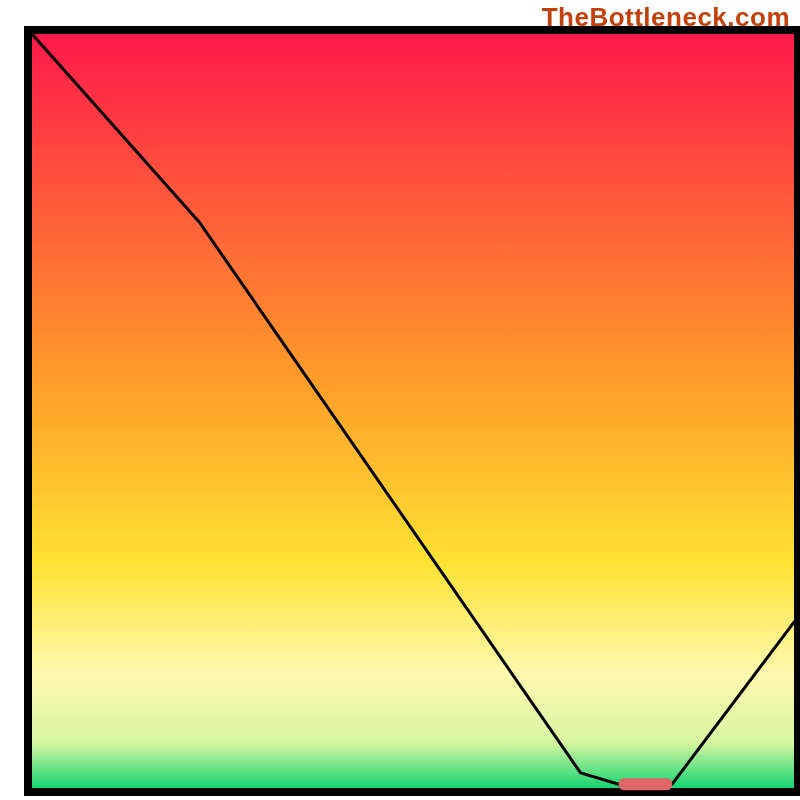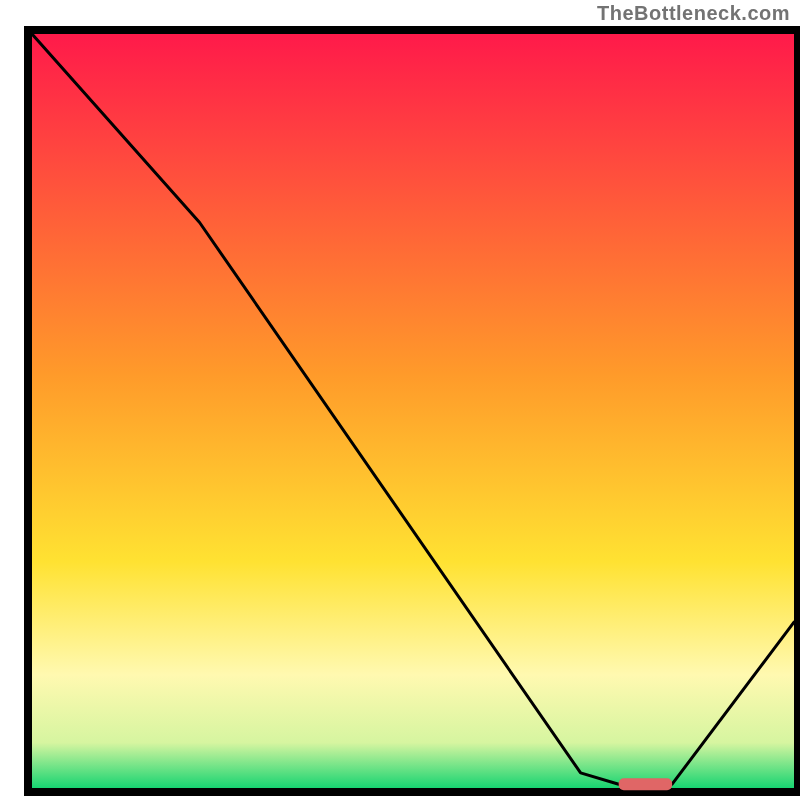--- a/index.html
+++ b/index.html
@@ -12,23 +12,23 @@
   }
   .frame {
     position: relative;
     width: 800px;
     height: 800px;
   }
   .watermark {
     position: absolute;
     top: 2px;
     right: 10px;
-    font-size: 20px;
+    font-size: 26px;
     font-weight: bold;
-    color: #737373;
+    color: #c2410c;
     letter-spacing: 0.5px;
   }
   svg {
     position: absolute;
     left: 0;
     top: 0;
   }
 </style>
 </head>
 <body>

